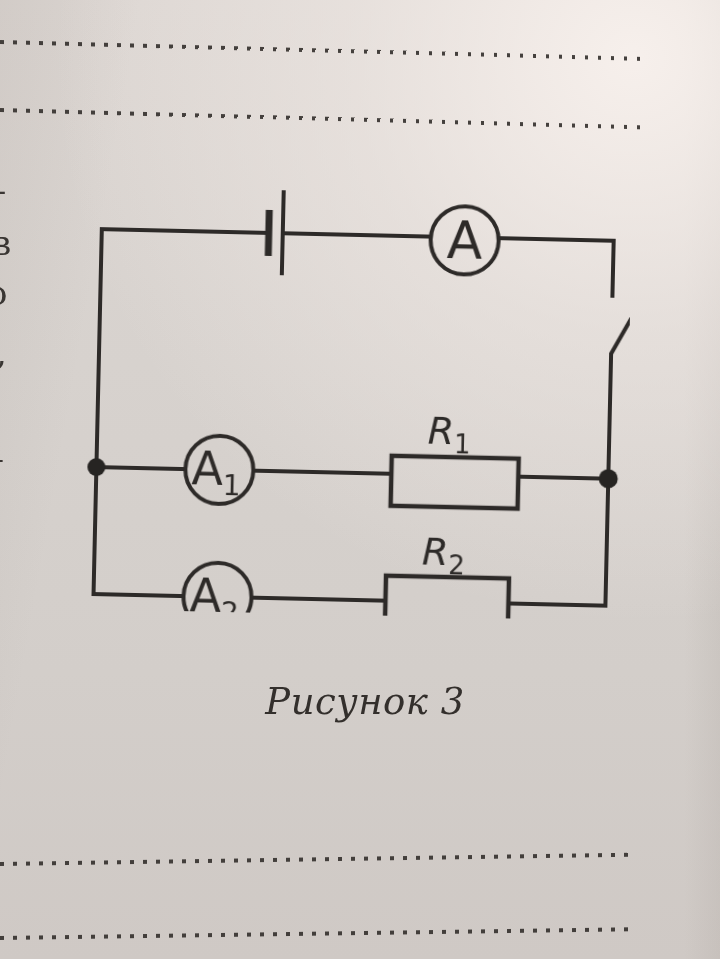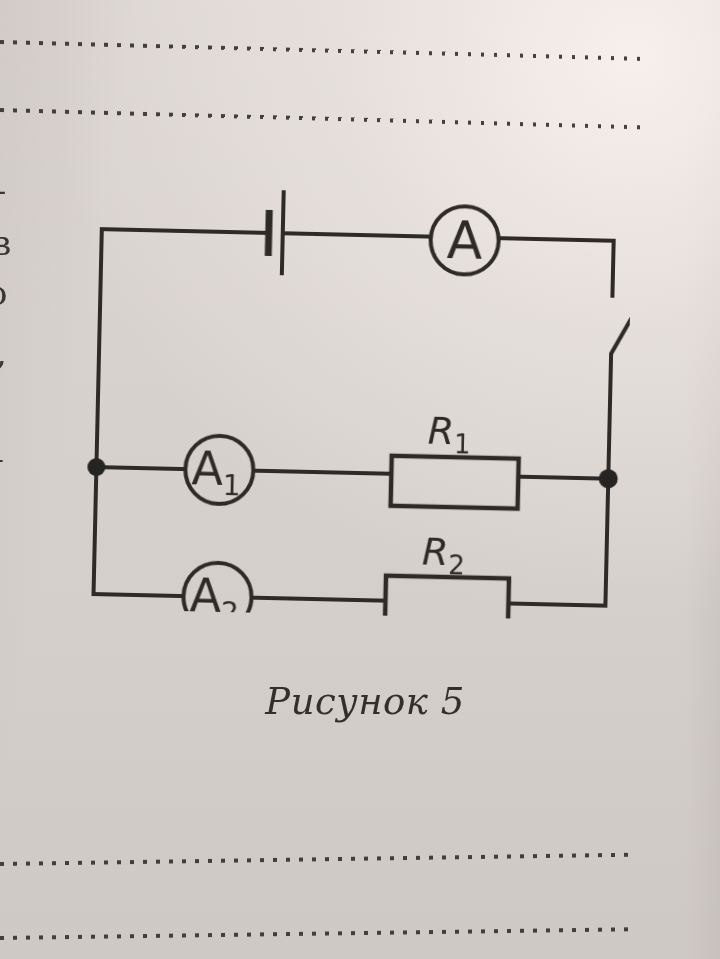--- a/index.html
+++ b/index.html
@@ -137,15 +137,15 @@
     </g>
     <g>
       <rect class="box" x="302" y="390" width="123" height="50"></rect>
       <text class="res-label" x="359" y="378" text-anchor="middle" font-size="38">
         <tspan>R</tspan><tspan dy="9" font-size="26" font-style="normal">2</tspan>
       </text>
     </g>
 
   </svg>
 
-  <div id="caption" class="soft">Рисунок 5</div>
+  <div id="caption" class="soft">Рисунок 3</div>
 
 </div>
 
 </body></html>

